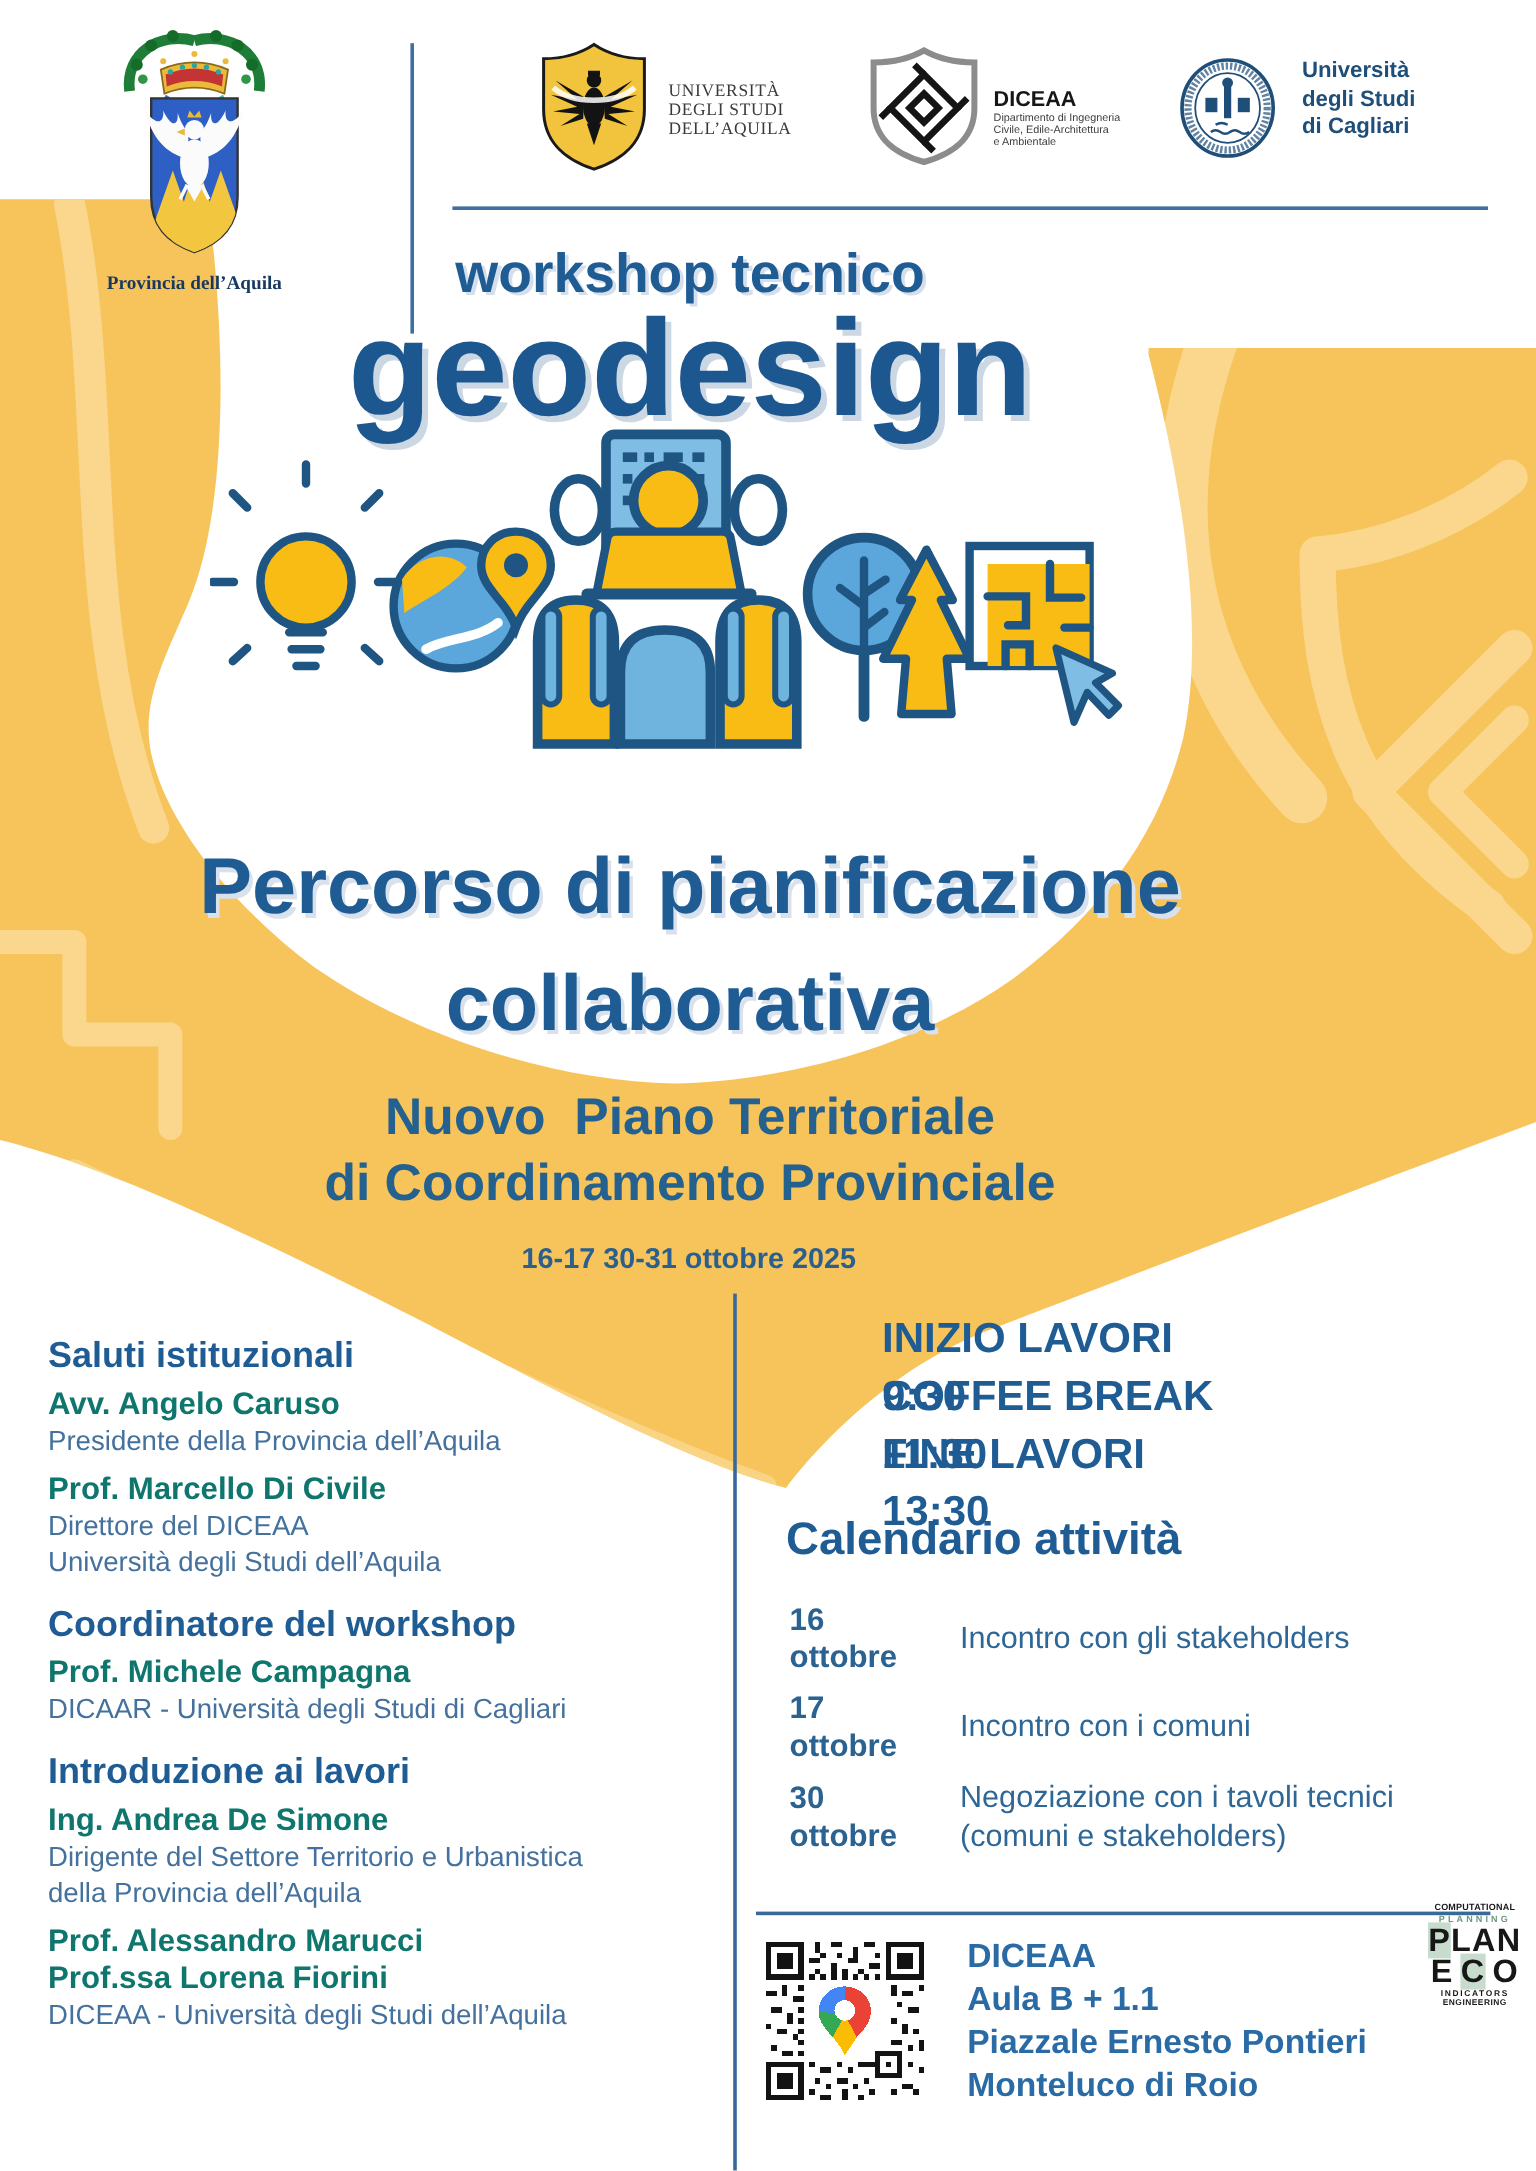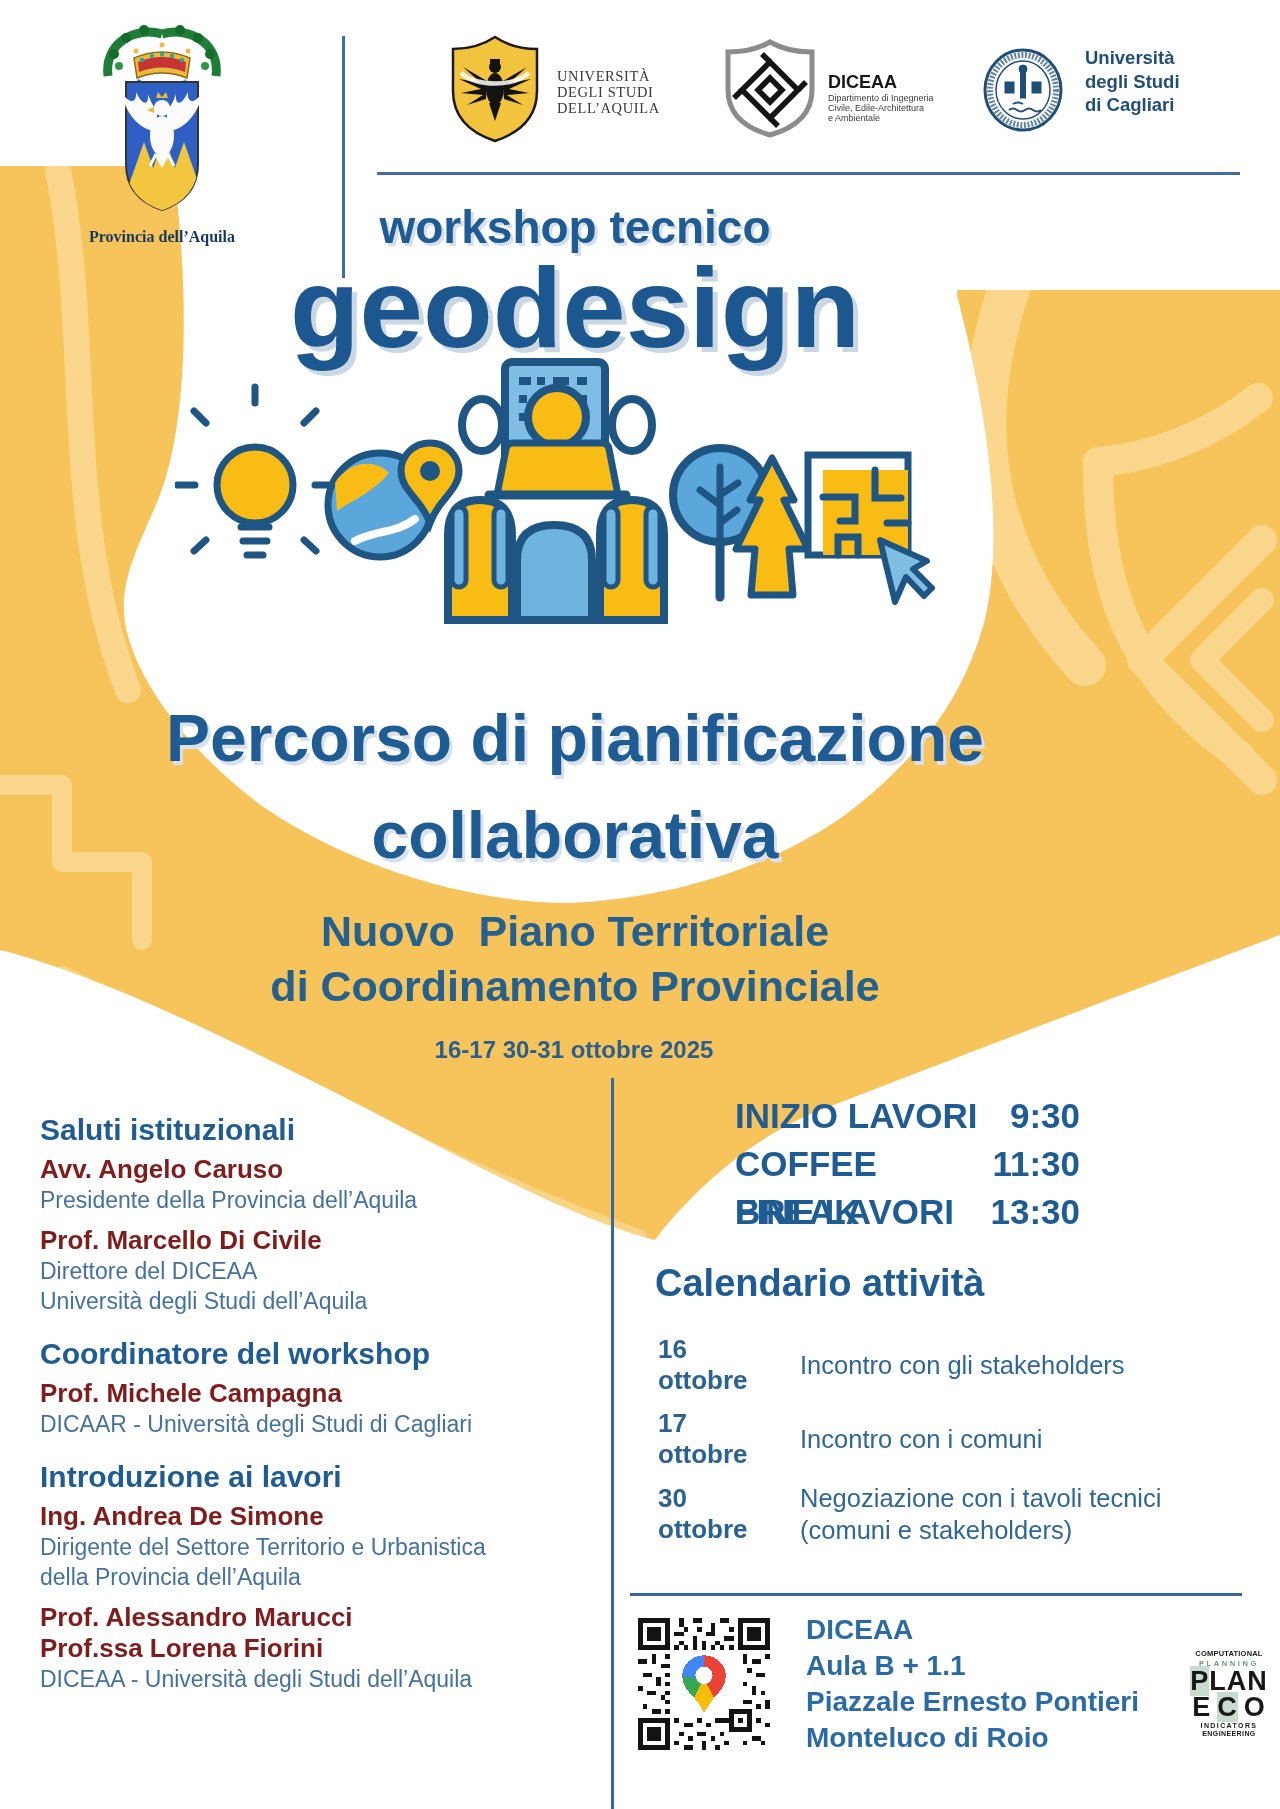--- a/index.html
+++ b/index.html
@@ -26,37 +26,37 @@
             text-shadow:3px 4px 0 #d9e2ec;}
   .plan{top:904px;color:#25618f;}
   .plan div{font-size:43px;font-weight:700;line-height:55px;white-space:pre-wrap;}
   .dates{top:1036px;width:1100px;font-size:24px;font-weight:700;color:#2a5f8e;padding-left:24px;}
   
   .vdivider{left:611px;top:1078px;width:3px;height:731px;background:#38699b;}
   .left-col{left:40px;top:1112px;width:565px;}
   .sec{margin-bottom:20px;}
   .sec-h{font-size:30px;font-weight:700;color:#1F5C94;line-height:36px;margin-bottom:6px;}
   .block{margin-bottom:10px;}
-  .name{font-size:26px;font-weight:700;color:#7f1d1d;line-height:31px;}
+  .name{font-size:26px;font-weight:700;color:#0f766e;line-height:31px;}
   .role{font-size:23px;font-weight:400;color:#44719d;line-height:30px;}
   .times{left:735px;top:1092px;width:345px;}
   .time-row{display:flex;justify-content:space-between;height:48px;line-height:48px;
-            font-size:35px;font-weight:700;color:#1F5C94;}
+            font-size:35px;font-weight:700;color:#1F5C94;flex-direction:column;}
   .cal-title{left:655px;top:1262px;font-size:38px;font-weight:700;color:#1F5C94;}
   .calendar{left:658px;top:1334px;width:612px;}
   .cal-row{display:flex;align-items:center;margin-bottom:12px;}
   .cal-date{flex:none;width:122px;margin-right:20px;font-size:26px;font-weight:700;color:#2a6292;}
   .cal-act{font-size:25.5px;font-weight:400;color:#2e6796;line-height:32px;}
   
   .venue-rule{left:630px;top:1593px;width:612px;height:3px;background:#38699b;}
   .qr-wrap{left:638px;top:1618px;}
   .venue{left:806px;top:1612px;}
   .venue div{font-size:28px;font-weight:700;line-height:36px;color:#2b6ba5;}
   
-  .planeco{left:1186px;top:1650px;width:86px;color:#171717;text-align:center;line-height:1;}
+  .planeco{left:1186px;top:1586px;width:86px;color:#171717;text-align:center;line-height:1;}
   .pe-s1{font-size:7.5px;font-weight:700;letter-spacing:.2px;}
   .pe-s2{font-size:7.5px;font-weight:700;letter-spacing:2.6px;color:#6b9a7c;margin-top:2px;}
   .pe-big{font-size:27px;font-weight:700;line-height:24px;letter-spacing:1px;margin-top:2px;}
   .pe-green{background:#c8dcce;}
   .pe-sp{margin-left:6px;}
   .pe-s3{font-size:7px;font-weight:700;letter-spacing:1.4px;margin-top:3px;}
   .pe-s4{font-size:7px;font-weight:700;letter-spacing:.4px;margin-top:1px;}
 </style>
 </head>
 <body>

